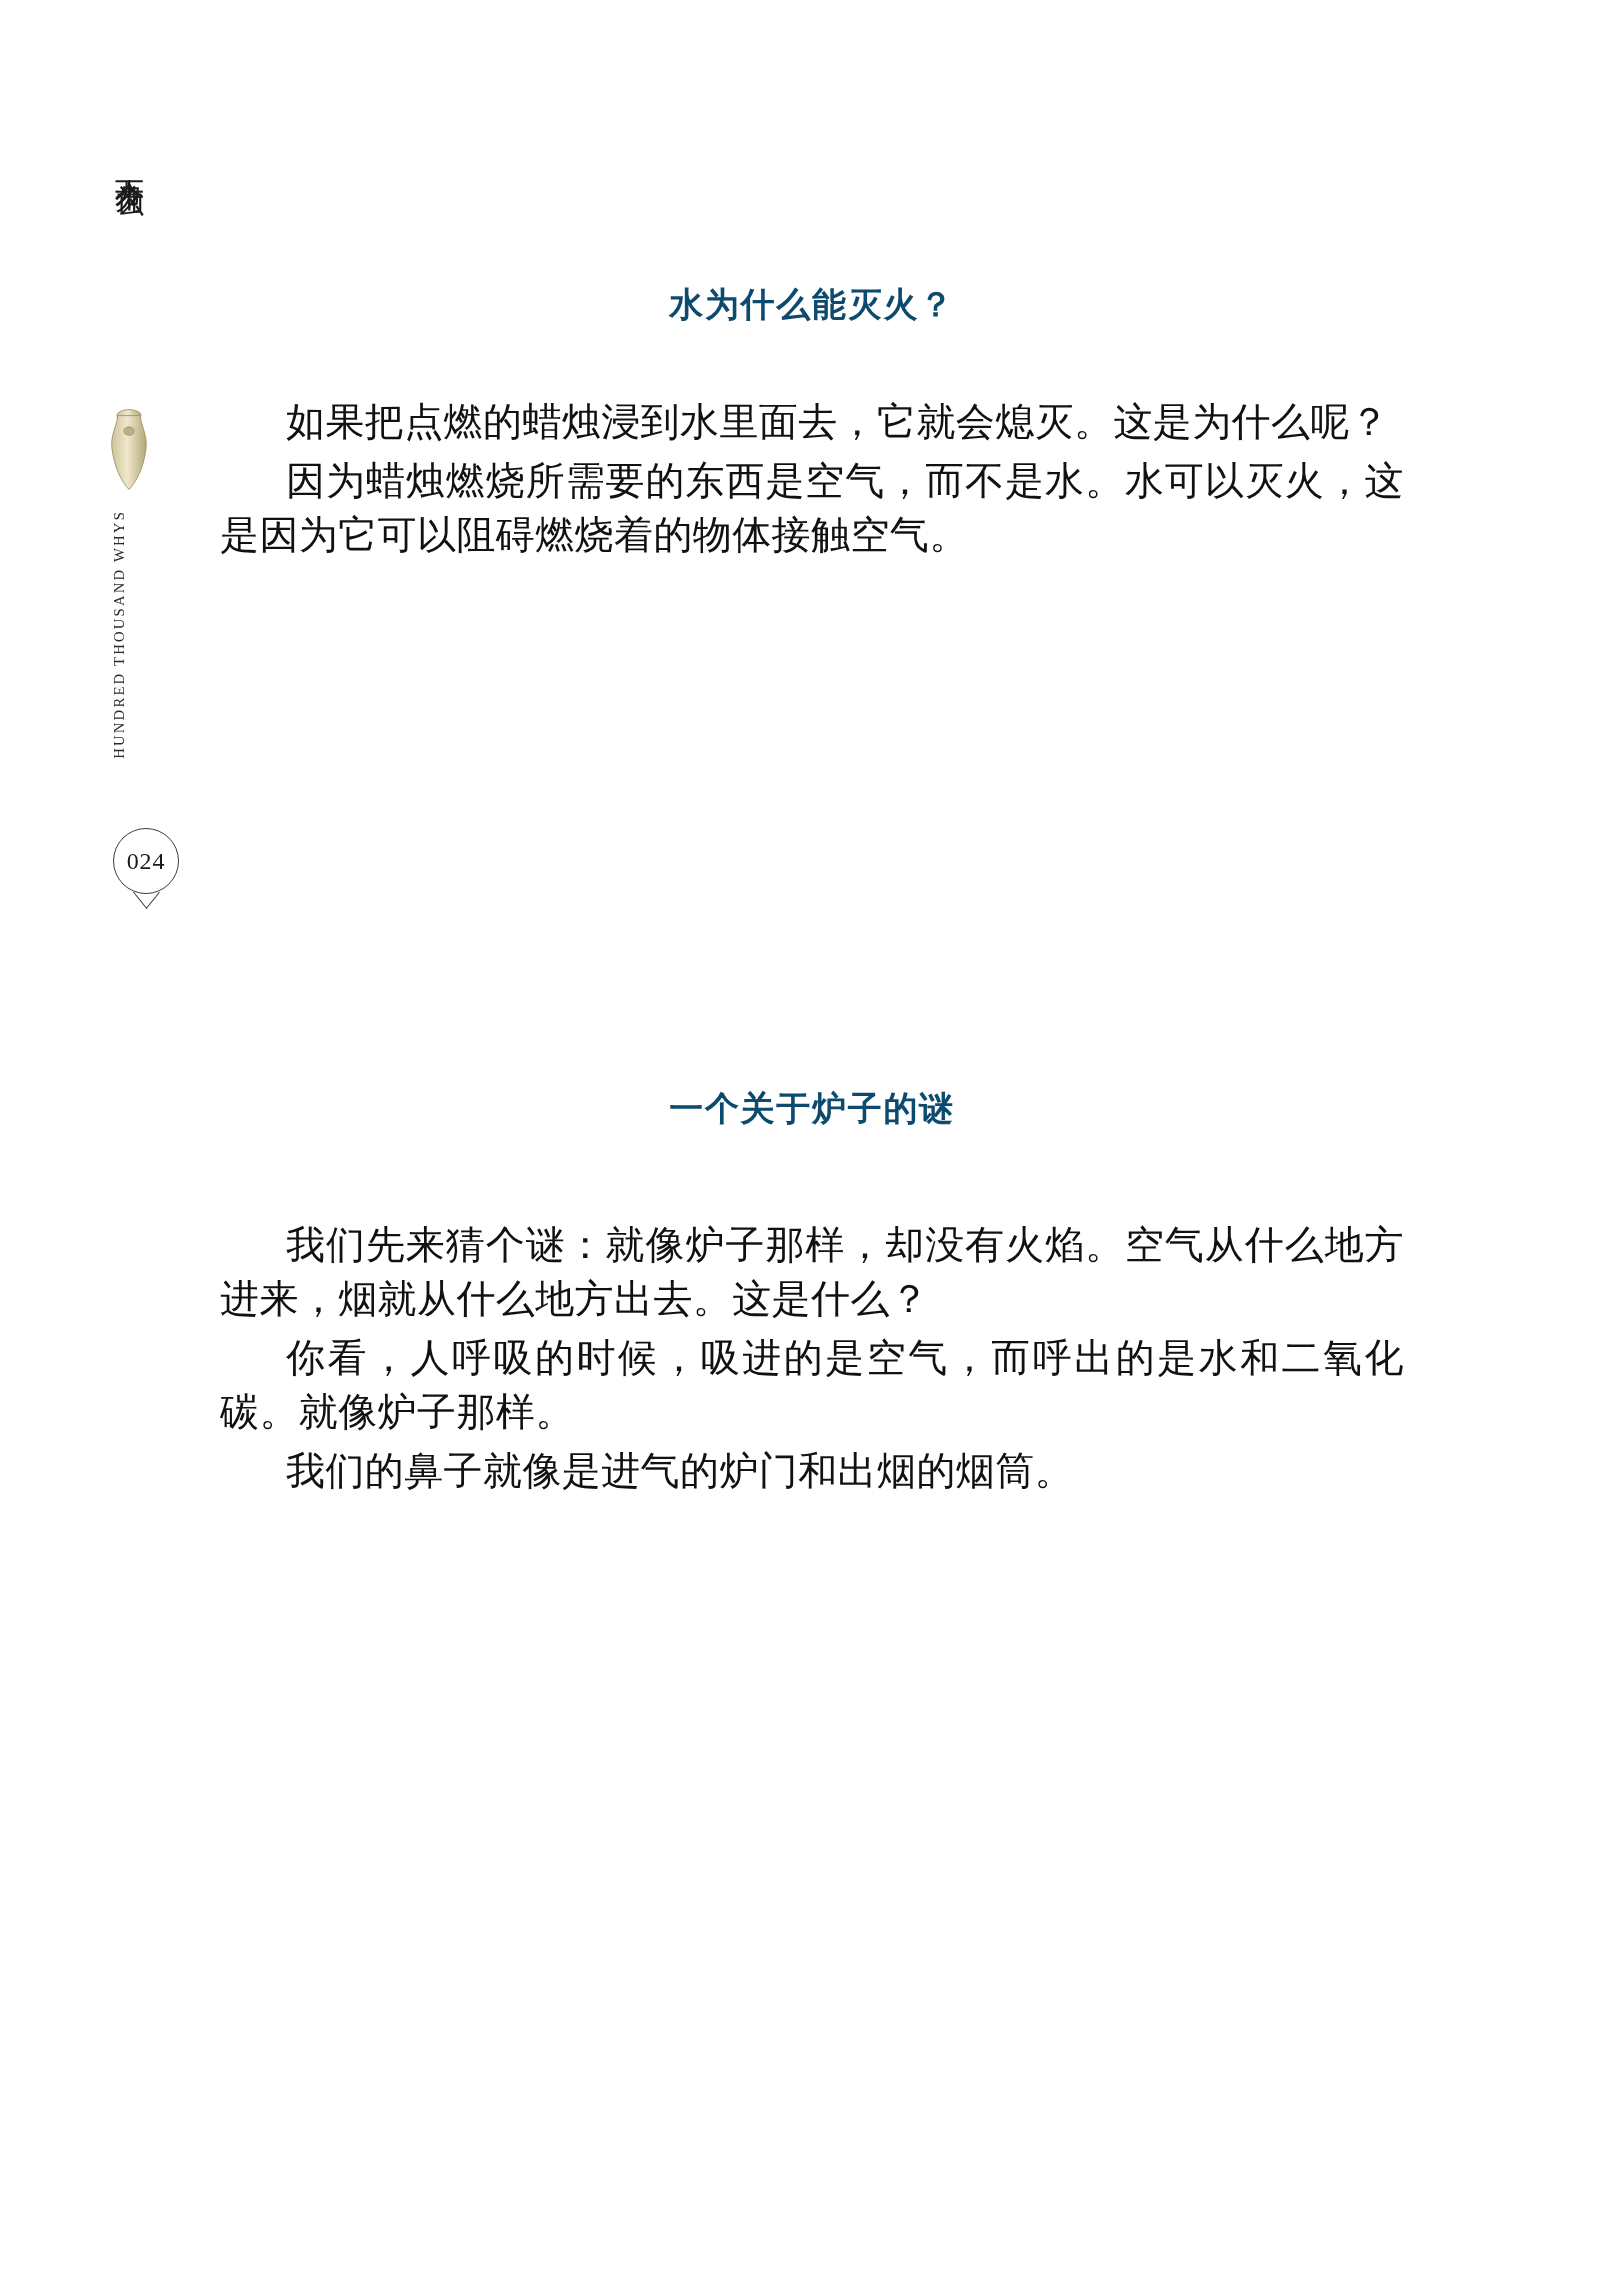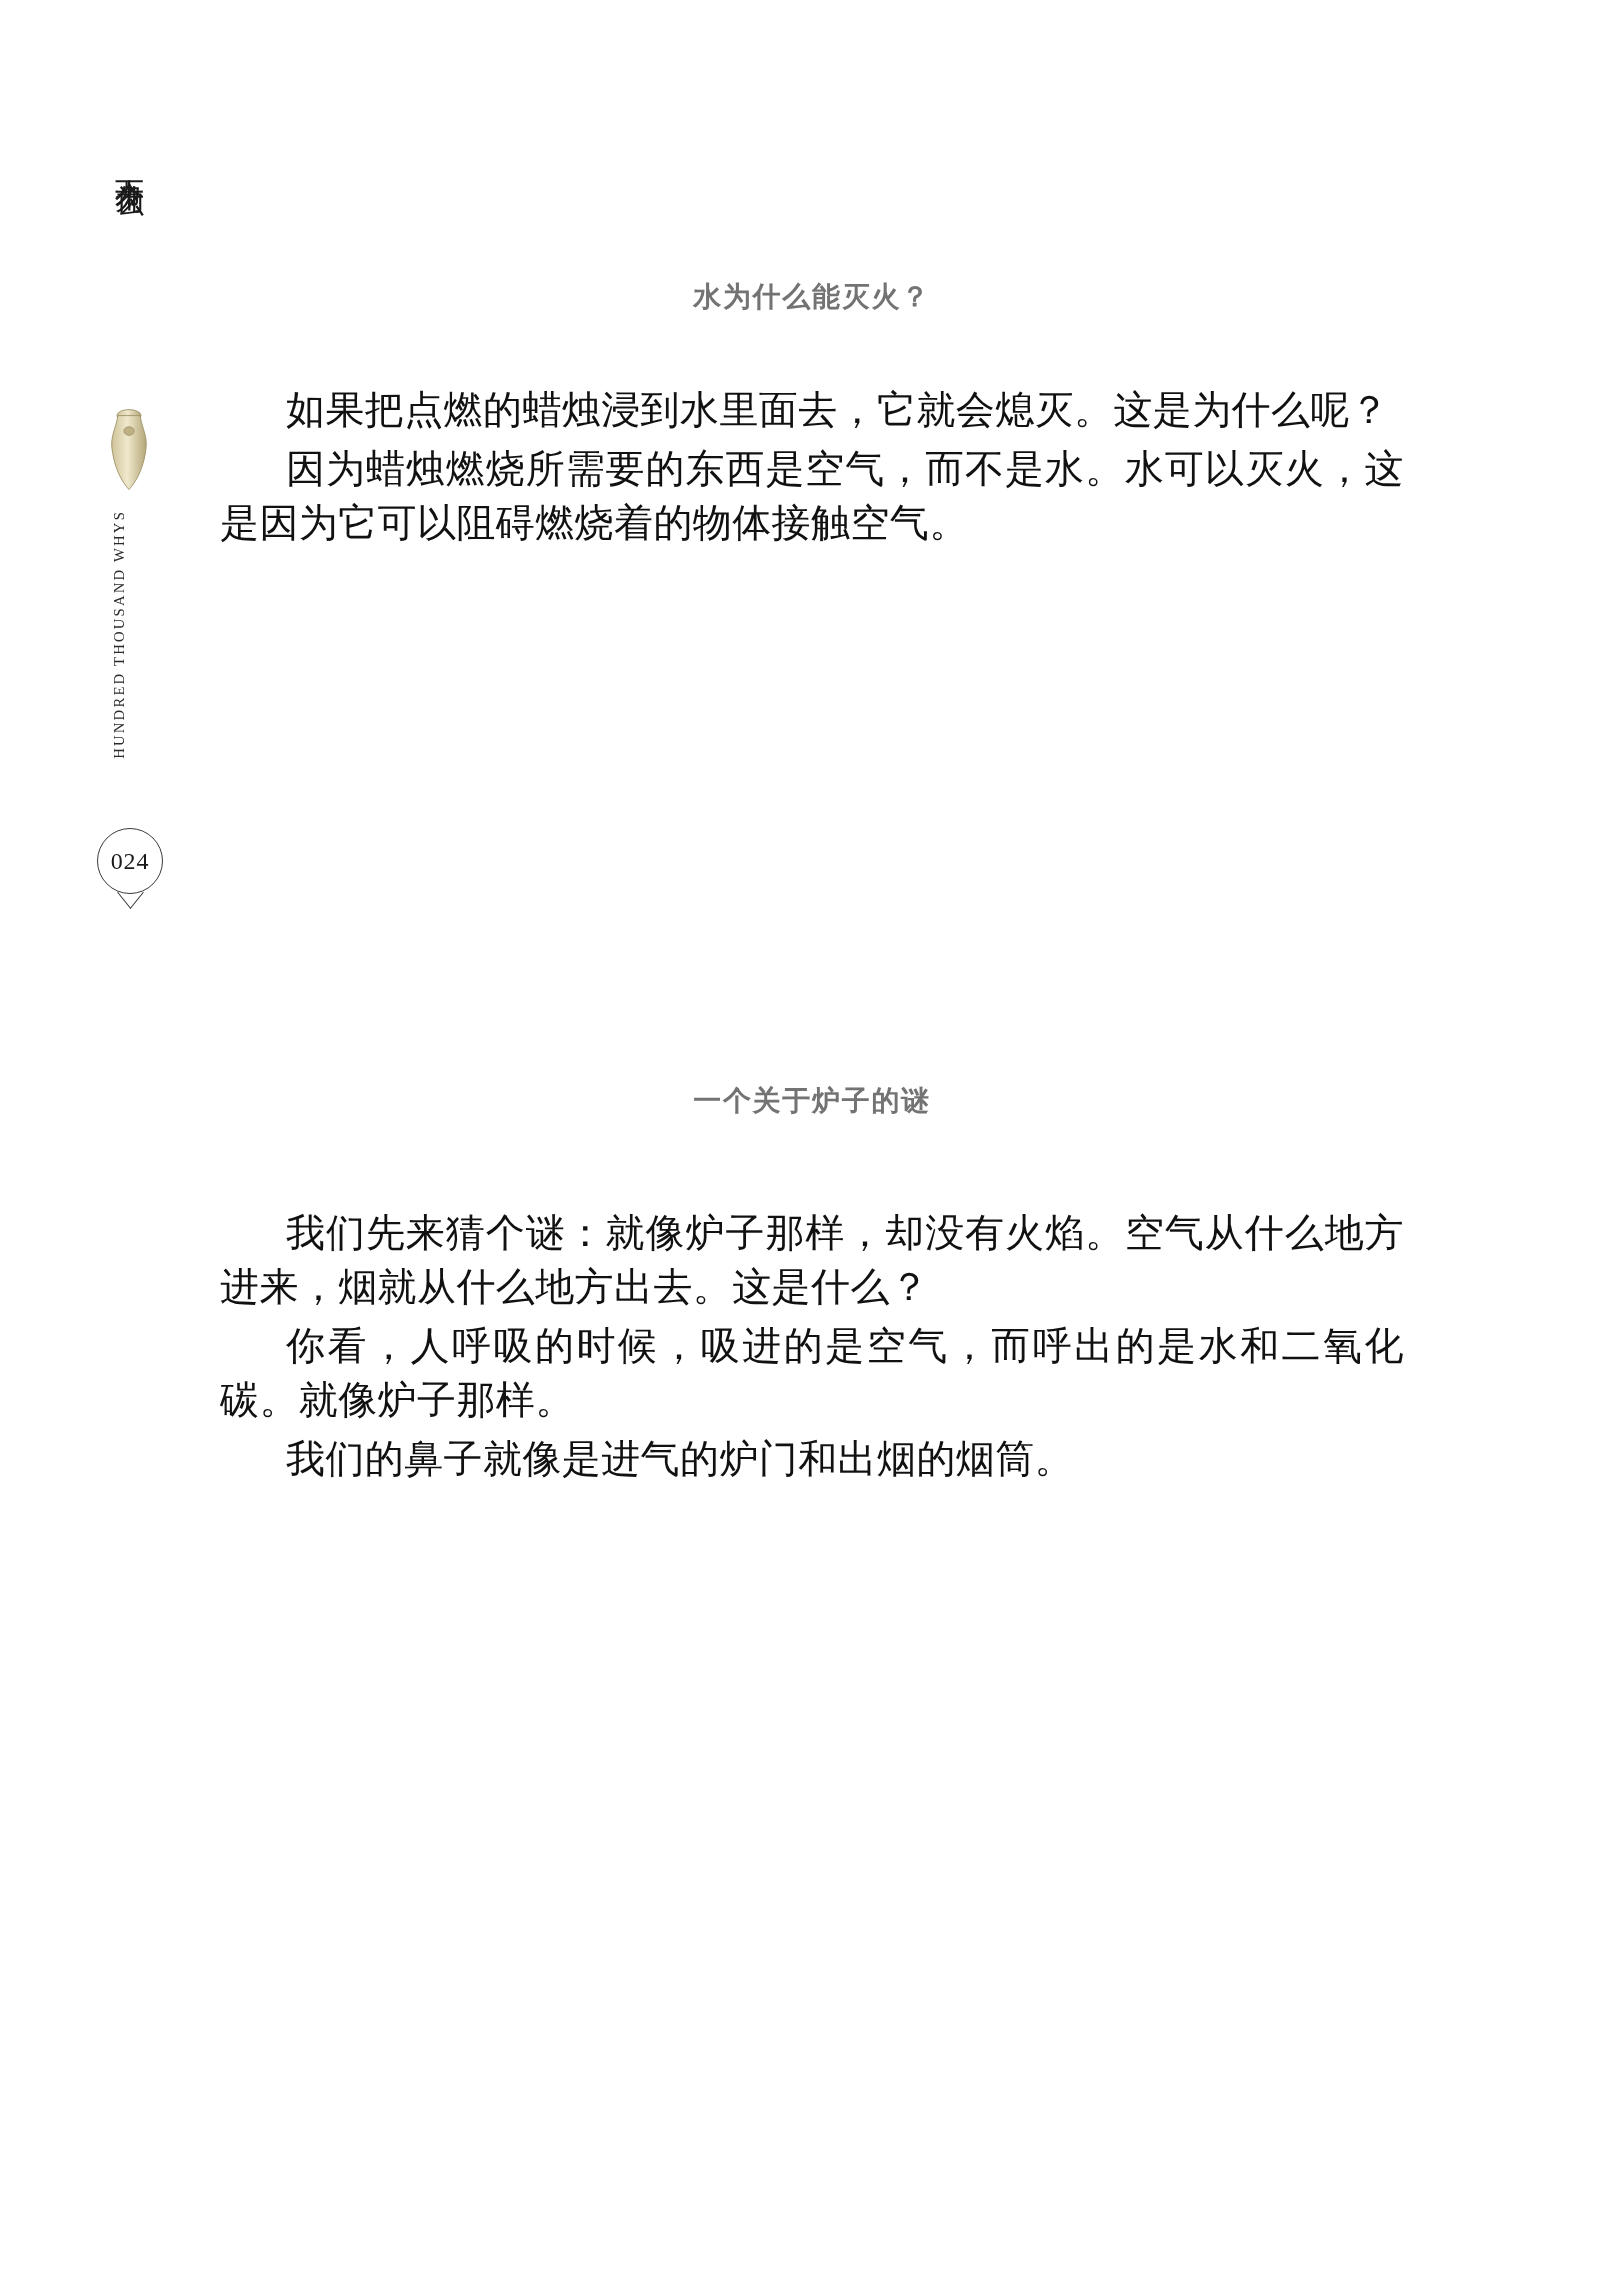--- a/index.html
+++ b/index.html
@@ -66,21 +66,21 @@
     font-size: 14.7px;
     letter-spacing: 2.2px;
     color: #2a2a2a;
     writing-mode: vertical-rl;
     transform: rotate(180deg);
     white-space: nowrap;
   }
 
   .page-number-badge {
     position: absolute;
-    left: 21px;
+    left: 37px;
     top: 672px;
     width: 66px;
     height: 74px;
   }
   .page-number-badge .shape {
     position: absolute;
     left: 0;
     top: 0;
     width: 66px;
     height: 66px;
@@ -117,24 +117,24 @@
     line-height: 66px;
     text-align: center;
     font-size: 24px;
     letter-spacing: 0.9px;
     color: #1a1a1a;
     font-family: "Liberation Serif", "DejaVu Serif", serif;
   }
 
   .article-title {
     text-align: center;
-    font-size: 28px;
+    font-size: 34px;
     font-weight: bold;
     letter-spacing: 1.7px;
-    color: #737373;
+    color: #0c4a6e;
     font-family: "Liberation Serif", "DejaVu Serif", serif;
   }
 
   p.body-text {
     margin: 0;
     font-size: 39px;
     line-height: 54px;
     text-align: justify;
     text-justify: inter-ideograph;
     text-indent: 66px;

